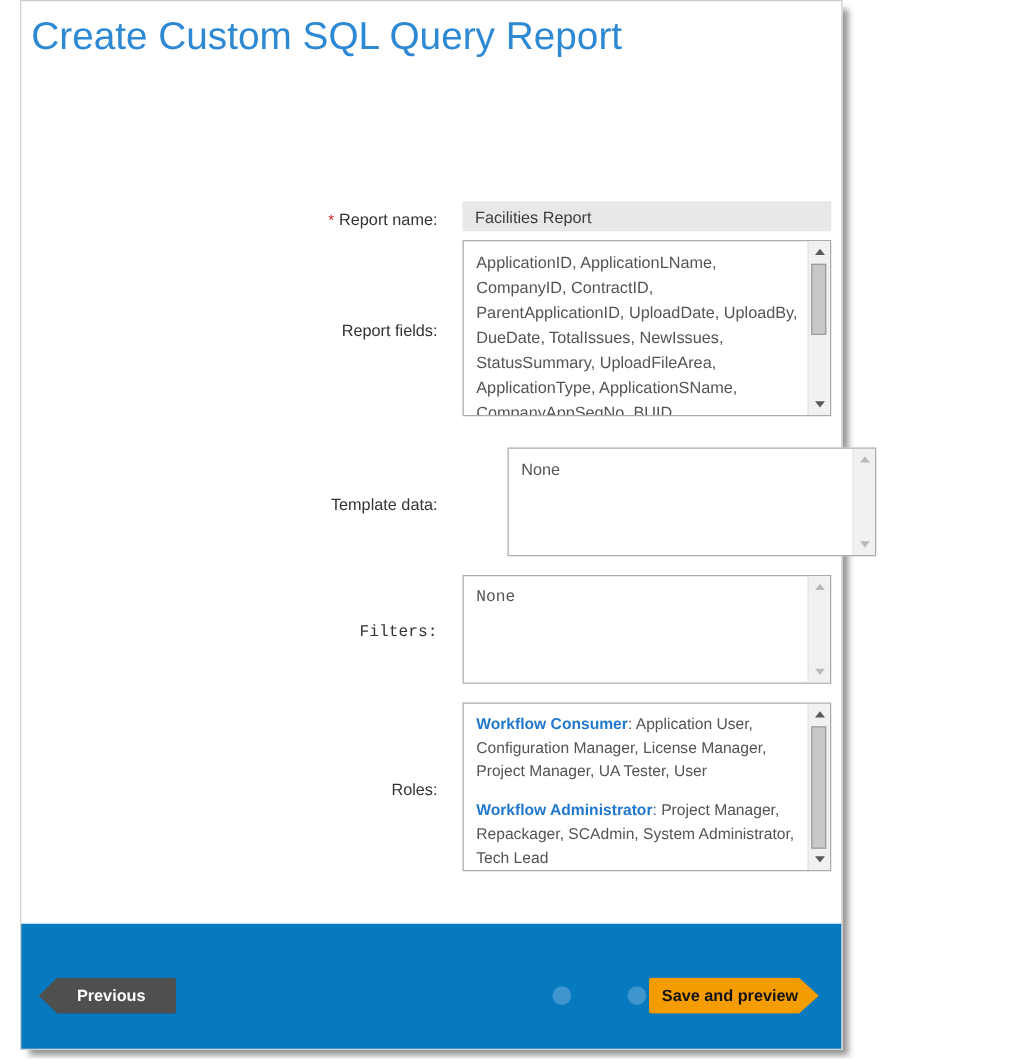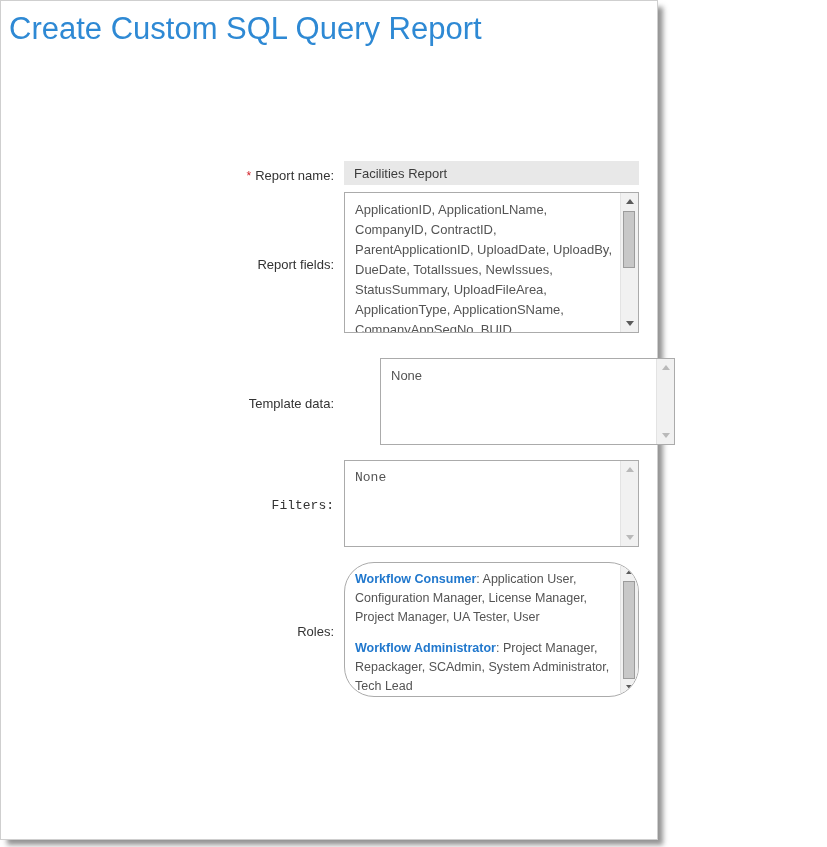--- a/index.html
+++ b/index.html
@@ -1,53 +1,53 @@
 <!DOCTYPE html>
 <html><head>
 <meta charset="utf-8">
 <style>
   html,body { margin:0; padding:0; background:#ffffff; font-family:"Liberation Sans", sans-serif; }
   .stage { position:relative; width:827px; height:847px; overflow:hidden; }
   .card {
-    position:absolute; left:0; top:0; width:658px; height:840px;
+    position:absolute; left:16px; top:0; width:658px; height:840px;
     background:#ffffff; border:1px solid #cfcfcf; box-sizing:border-box;
     box-shadow:6px 6px 5px -1px rgba(60,60,60,0.55);
   }
   .page-title {
     position:absolute; left:8px; top:10px;
     font-size:31px; font-weight:300; color:#2e89d4; letter-spacing:0px;
   }
   .step-heading {
     position:absolute; left:75px; top:104px;
     font-size:20px; font-weight:400; color:#2e89d4;
   }
   .form { position:absolute; left:0; top:160px; width:818px; }
   .row { display:flex; align-items:center;padding-left:20px; }
   .label-col {
     width:313px; box-sizing:border-box; text-align:right;
     font-size:13px; color:#333; padding-top:4px;
   }
-  .control-col { margin-left:10px; width:295px; position:relative; }
+  .control-col { margin-left:20px; width:295px; position:relative; }
   .req { color:#d2232a; margin-right:4px; font-size:12px; }
   .name-input {
     width:295px; height:24px; box-sizing:border-box; border:none; outline:none;
     background:#e8e8e8; font-family:"Liberation Sans",sans-serif;
     font-size:13px; color:#3c3c3c; padding:0 0 0 10px;
   }
   .scrollbox {
     position:relative; box-sizing:border-box; width:295px;
     border:1px solid #ababab; background:#ffffff; overflow:hidden;
   }
   .sb-content {
     position:absolute; left:0; top:0; right:17px; bottom:0; overflow:hidden;
     padding:7px 4px 0 10px; font-size:13px; line-height:20px; color:#545454;
   }
   .h-fields   { height:141px; }
   .h-small    { height:87px;  }
-  .h-roles    { height:135px;border-radius:30px; }
+  .h-roles    { height:135px; }
   .roles-content { font-size:12.5px; line-height:19px; }
   .role-entry { margin:0 0 12px 0; }
   .role-name { color:#2178cd; font-weight:bold; }
   
   .vscroll {
     position:absolute; top:0; right:0; bottom:0; width:17px;
     background:#f1f1f1; border-left:1px solid #e3e3e3;
   }
   .sb-btn { position:absolute; left:0; width:17px; height:17px; display:flex; align-items:center; justify-content:center; }
   .sb-btn.up { top:0; } .sb-btn.down { bottom:0; }
@@ -172,15 +172,24 @@
               <div class="sb-btn down">
                   <span class="tri-down"></span>
                 </div>
             </div>
           </div>
         </div>
       </div>
 
     </div>
 
+    <div class="footer">
+      <button class="btn btn-prev">Previous</button>
+      <div class="dots">
+        <div class="dot inactive"></div>
+        <div class="dot inactive"></div>
+        <div class="dot active"></div>
+      </div>
+      <button class="btn btn-save">Save and preview</button>
+    </div>
 
   </div>
 </div>
 
 </body></html>

